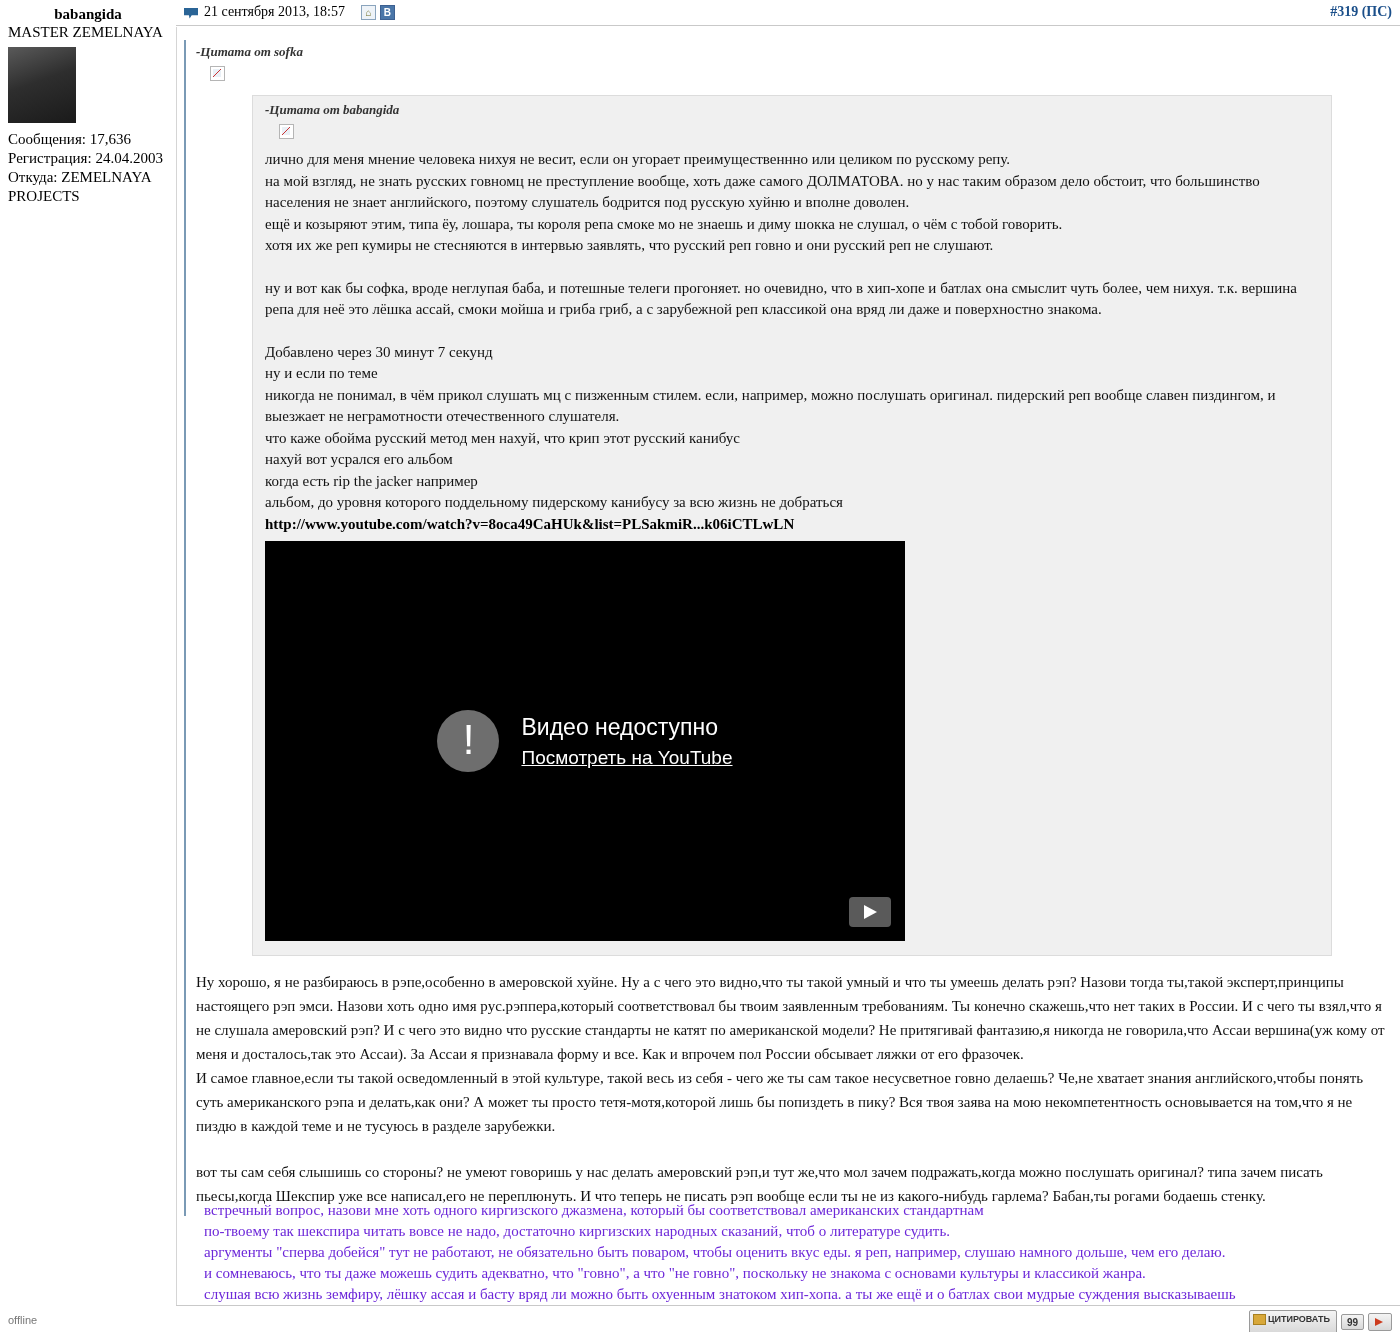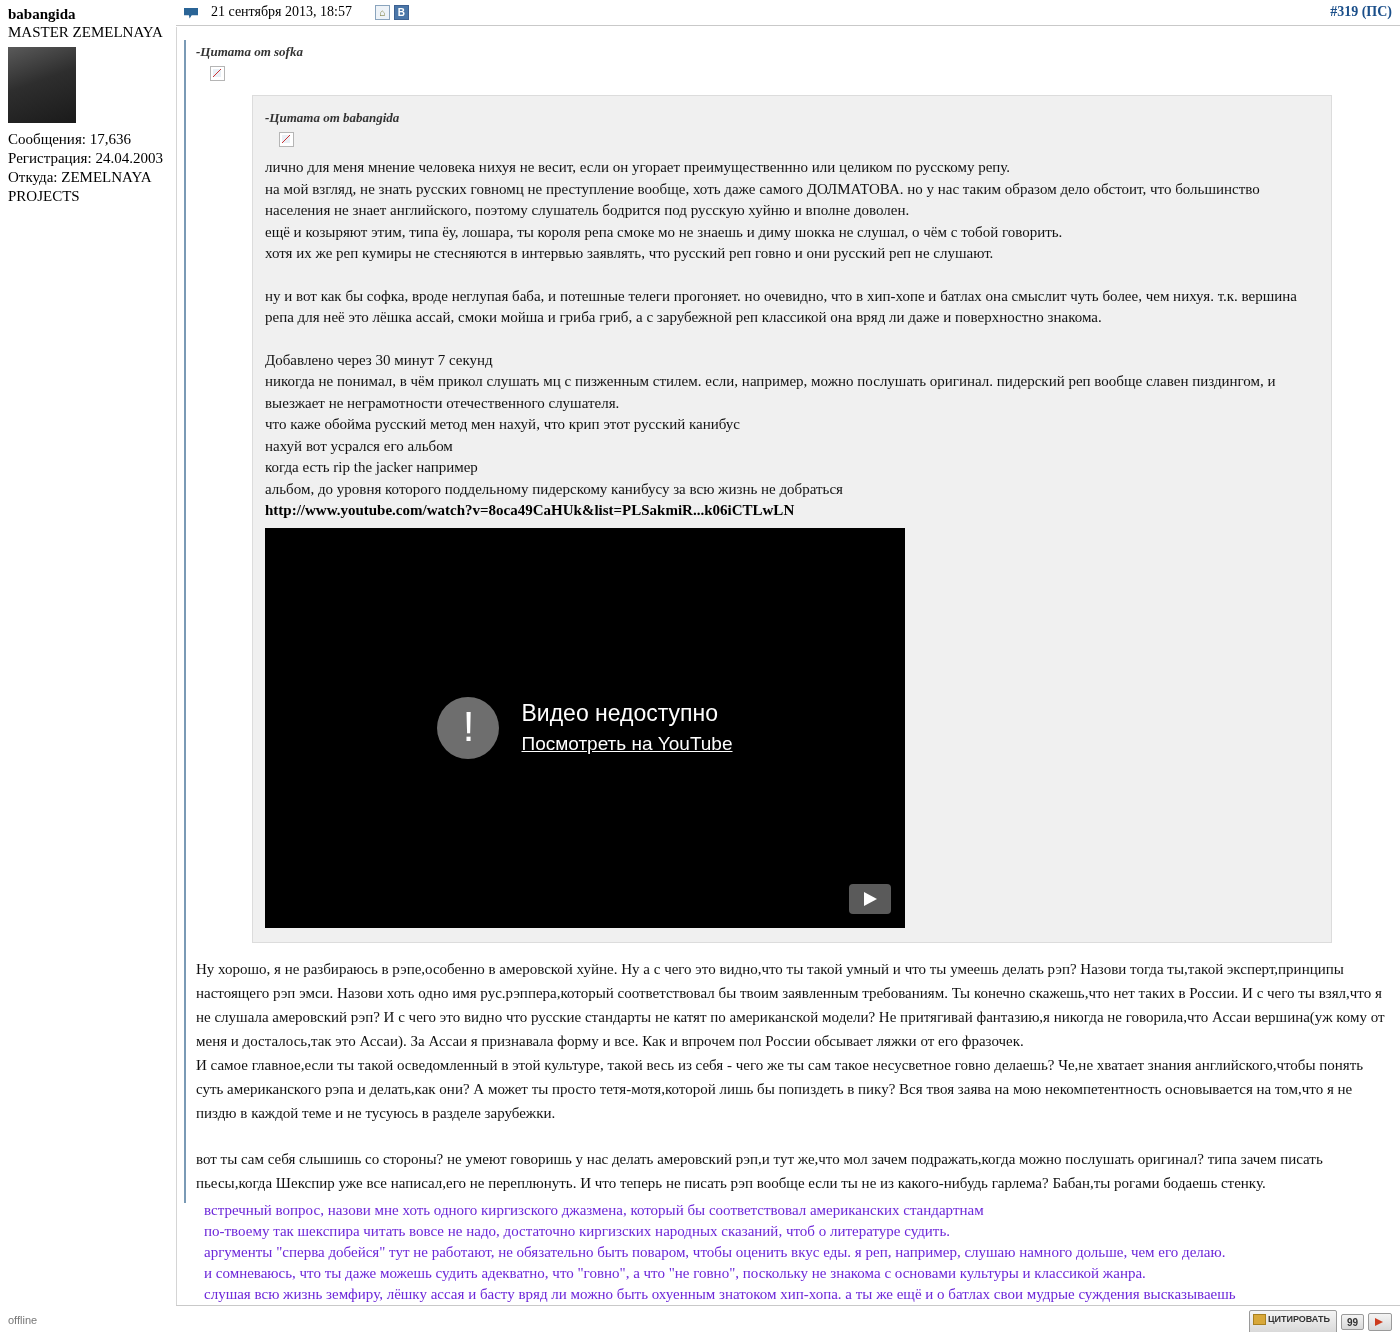--- a/index.html
+++ b/index.html
@@ -28,20 +28,21 @@
     top: 0;
     width: 176px;
     padding: 6px 8px 0 8px;
     box-sizing: border-box;
   }
   .username {
     font-weight: bold;
     font-size: 15px;
     line-height: 17px;
     color: #000;
+    text-align: center;
   }
   .usertitle {
     font-size: 15px;
     line-height: 18px;
     color: #000;
   }
   .avatar {
     margin-top: 6px;
     width: 68px;
     height: 76px;
@@ -72,21 +73,21 @@
     height: 26px;
     border-bottom: 1px solid #c9c9c9;
     box-sizing: border-box;
   }
   .hb-left {
     position: absolute;
     left: 8px;
     top: 4px;
     display: flex;
     align-items: center;
-    gap: 13px;
+    gap: 6px;
     justify-content: space-between;
   }
   .icon-tag {
     display: inline-block;
     width: 14px;
     height: 11px;
     background: #2a6496;
     clip-path: polygon(0 0, 100% 0, 100% 70%, 55% 70%, 40% 100%, 35% 70%, 0 70%);
     position: relative;
     top: 1px;
@@ -172,21 +173,21 @@
     width: 8px;
     height: 8px;
     background:
       linear-gradient(135deg, transparent 45%, #cc3333 45%, #cc3333 55%, transparent 55%),
       #eaf0f6;
   }
   .quote-inner {
     background: #f0f0f0;
     border: 1px solid #dcdcdc;
     margin: 4px 0 0 56px;
-    padding: 14px 12px 14px 12px;
+    padding: 6px 12px 14px 12px;
     width: 1080px;
     box-sizing: border-box;
   }
   .qtext {
     font-size: 15px;
     line-height: 21.5px;
     color: #111;
   }
   .qtext p {
     margin: 0;
@@ -407,20 +408,21 @@
 
         <div class="qtext">
           <p>лично для меня мнение человека нихуя не весит, если он угорает преимущественнно или целиком по русскому репу.</p>
           <p>на мой взгляд, не знать русских говномц не преступление вообще, хоть даже самого ДОЛМАТОВА. но у нас таким образом дело обстоит, что большинство населения не знает английского, поэтому слушатель бодрится под русскую хуйню и вполне доволен.</p>
           <p>ещё и козыряют этим, типа ёу, лошара, ты короля репа смоке мо не знаешь и диму шокка не слушал, о чём с тобой говорить.</p>
           <p>хотя их же реп кумиры не стесняются в интервью заявлять, что русский реп говно и они русский реп не слушают.</p>
           <div class="gap"></div>
           <p>ну и вот как бы софка, вроде неглупая баба, и потешные телеги прогоняет. но очевидно, что в хип-хопе и батлах она смыслит чуть более, чем нихуя. т.к. вершина репа для неё это лёшка ассай, смоки мойша и гриба гриб, а с зарубежной реп классикой она вряд ли даже и поверхностно знакома.</p>
           <div class="gap"></div>
           <p>Добавлено через 30 минут 7 секунд</p>
+          <p>ну и если по теме</p>
           <p>никогда не понимал, в чём прикол слушать мц с пизженным стилем. если, например, можно послушать оригинал. пидерский реп вообще славен пиздингом, и выезжает не неграмотности отечественного слушателя.</p>
           <p>что каже обойма русский метод мен нахуй, что крип этот русский канибус</p>
           <p>нахуй вот усрался его альбом</p>
           <p>когда есть rip the jacker например</p>
           <p>альбом, до уровня которого поддельному пидерскому канибусу за всю жизнь не добраться</p>
           <p class="link-bold">http://www.youtube.com/watch?v=8oca49CaHUk&amp;list=PLSakmiR...k06iCTLwLN</p>
         </div>
 
         <div class="yt">
           <div class="yt-center">

